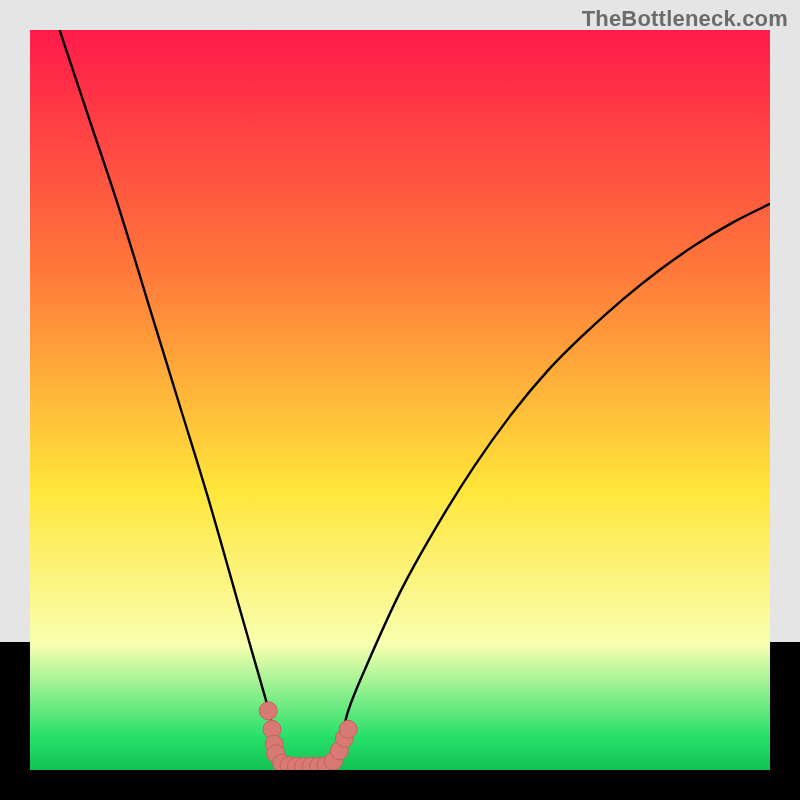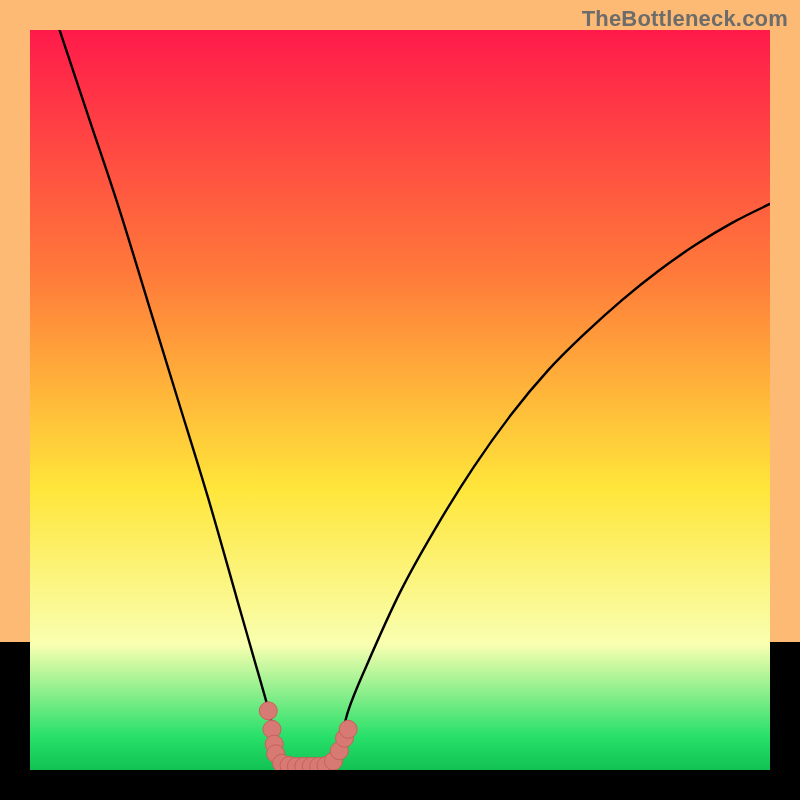--- a/index.html
+++ b/index.html
@@ -10,21 +10,21 @@
     background: #000;
     font-family: Arial, Helvetica, sans-serif;
     overflow: hidden;
   }
   .frame {
     position: absolute;
     left: 0;
     top: 0;
     width: 800px;
     height: 642px;
-    background: #fdba74;
+    background: #e5e5e5;
   }
   .watermark {
     position: absolute;
     top: 6px;
     right: 12px;
     color: #6c6c6c;
     font-size: 22px;
     font-weight: 600;
     letter-spacing: 0.2px;
   }

